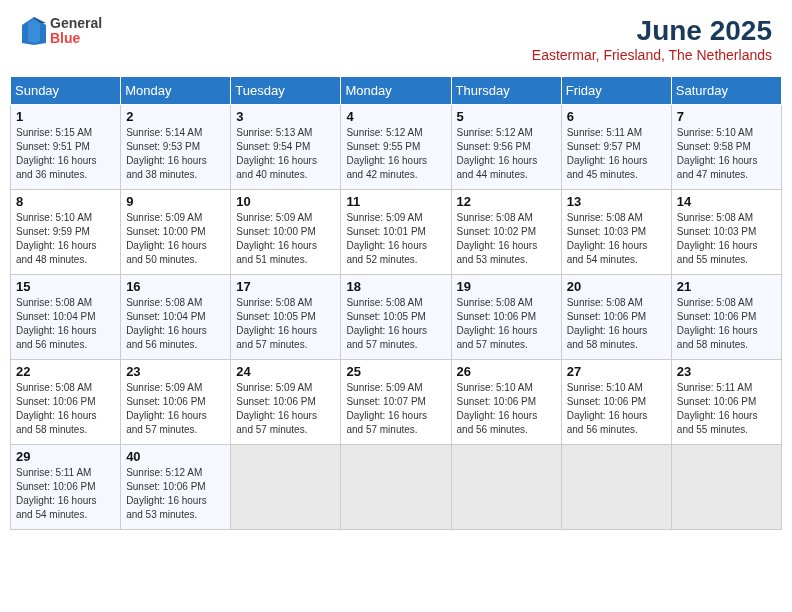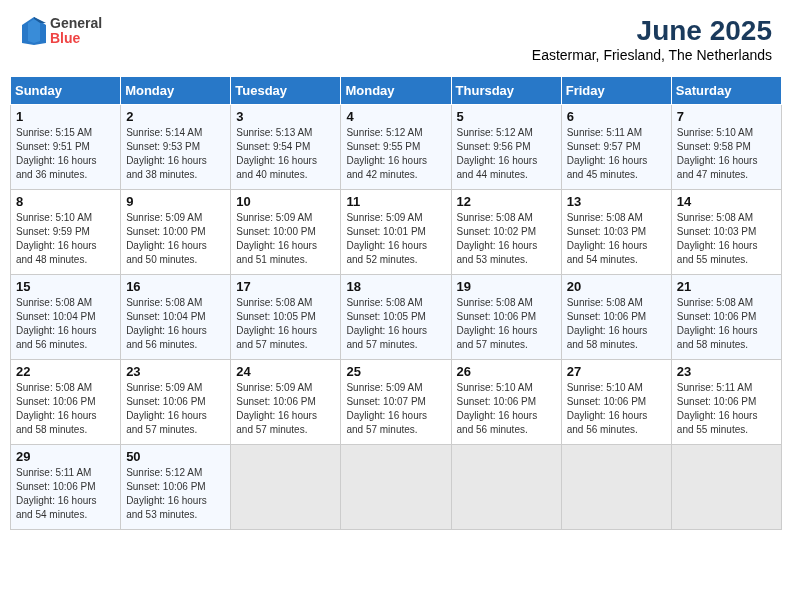--- a/index.html
+++ b/index.html
@@ -34,31 +34,31 @@
     .title-block {
       text-align: right;
     }
     .title-block .month-year {
       font-size: 28px;
       font-weight: bold;
       color: #1a3a5c;
     }
     .title-block .location {
       font-size: 14px;
-      color: #000000;
+      color: #b91c1c;
     }
     .calendar {
       width: 100%;
       border-collapse: collapse;
     }
     .calendar thead tr th {
       background: #2878c8;
       color: #fff;
       font-size: 13px;
-      font-weight: bold;
+      font-weight: normal;
       padding: 6px 4px;
       text-align: left;
       border: 1px solid #fff;
     }
     .calendar tbody tr td {
       vertical-align: top;
       border: 1px solid #ccc;
       padding: 4px 5px;
       width: calc(100% / 7);
       font-size: 10.5px;
@@ -248,21 +248,21 @@
           <span class="day-num">23</span>
           <div class="day-info">Sunrise: 5:11 AM<br>Sunset: 10:06 PM<br>Daylight: 16 hours<br>and 55 minutes.</div>
         </td>
       </tr>
       <tr>
         <td>
           <span class="day-num">29</span>
           <div class="day-info">Sunrise: 5:11 AM<br>Sunset: 10:06 PM<br>Daylight: 16 hours<br>and 54 minutes.</div>
         </td>
         <td>
-          <span class="day-num">50</span>
+          <span class="day-num">40</span>
           <div class="day-info">Sunrise: 5:12 AM<br>Sunset: 10:06 PM<br>Daylight: 16 hours<br>and 53 minutes.</div>
         </td>
         <td class="empty-cell"></td>
         <td class="empty-cell"></td>
         <td class="empty-cell"></td>
         <td class="empty-cell"></td>
         <td class="empty-cell"></td>
       </tr>
     </tbody>
 </table>

